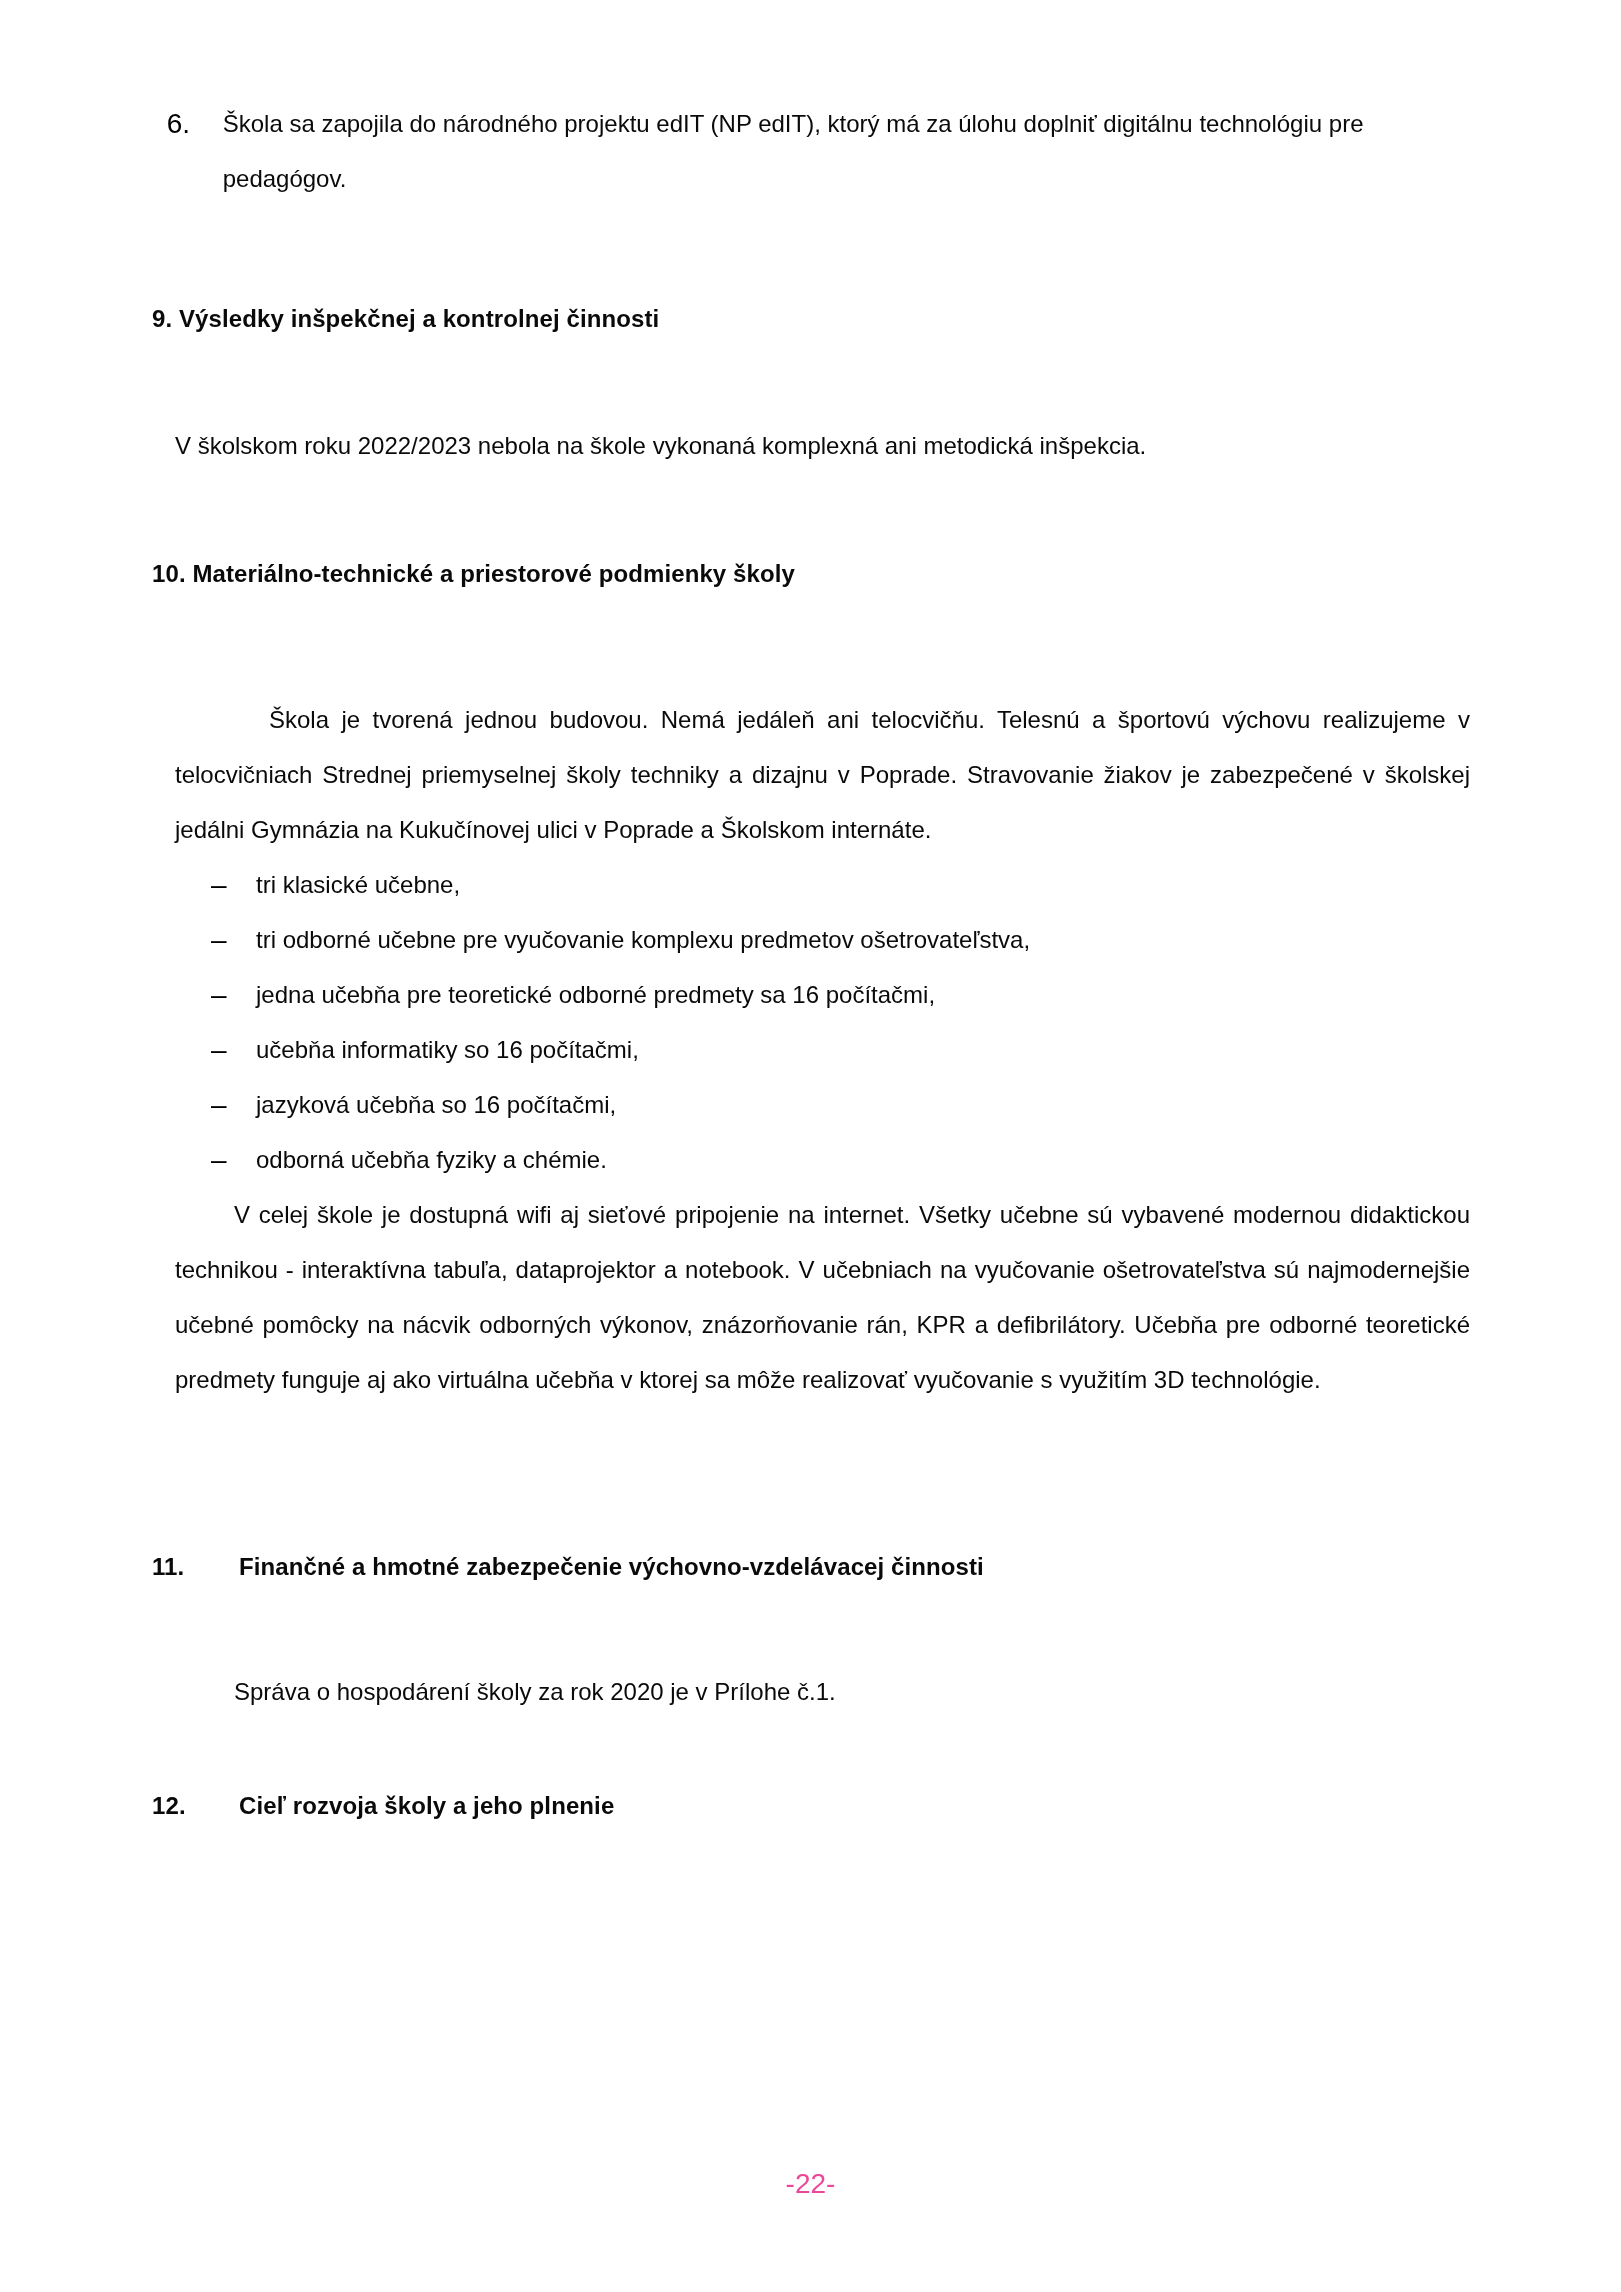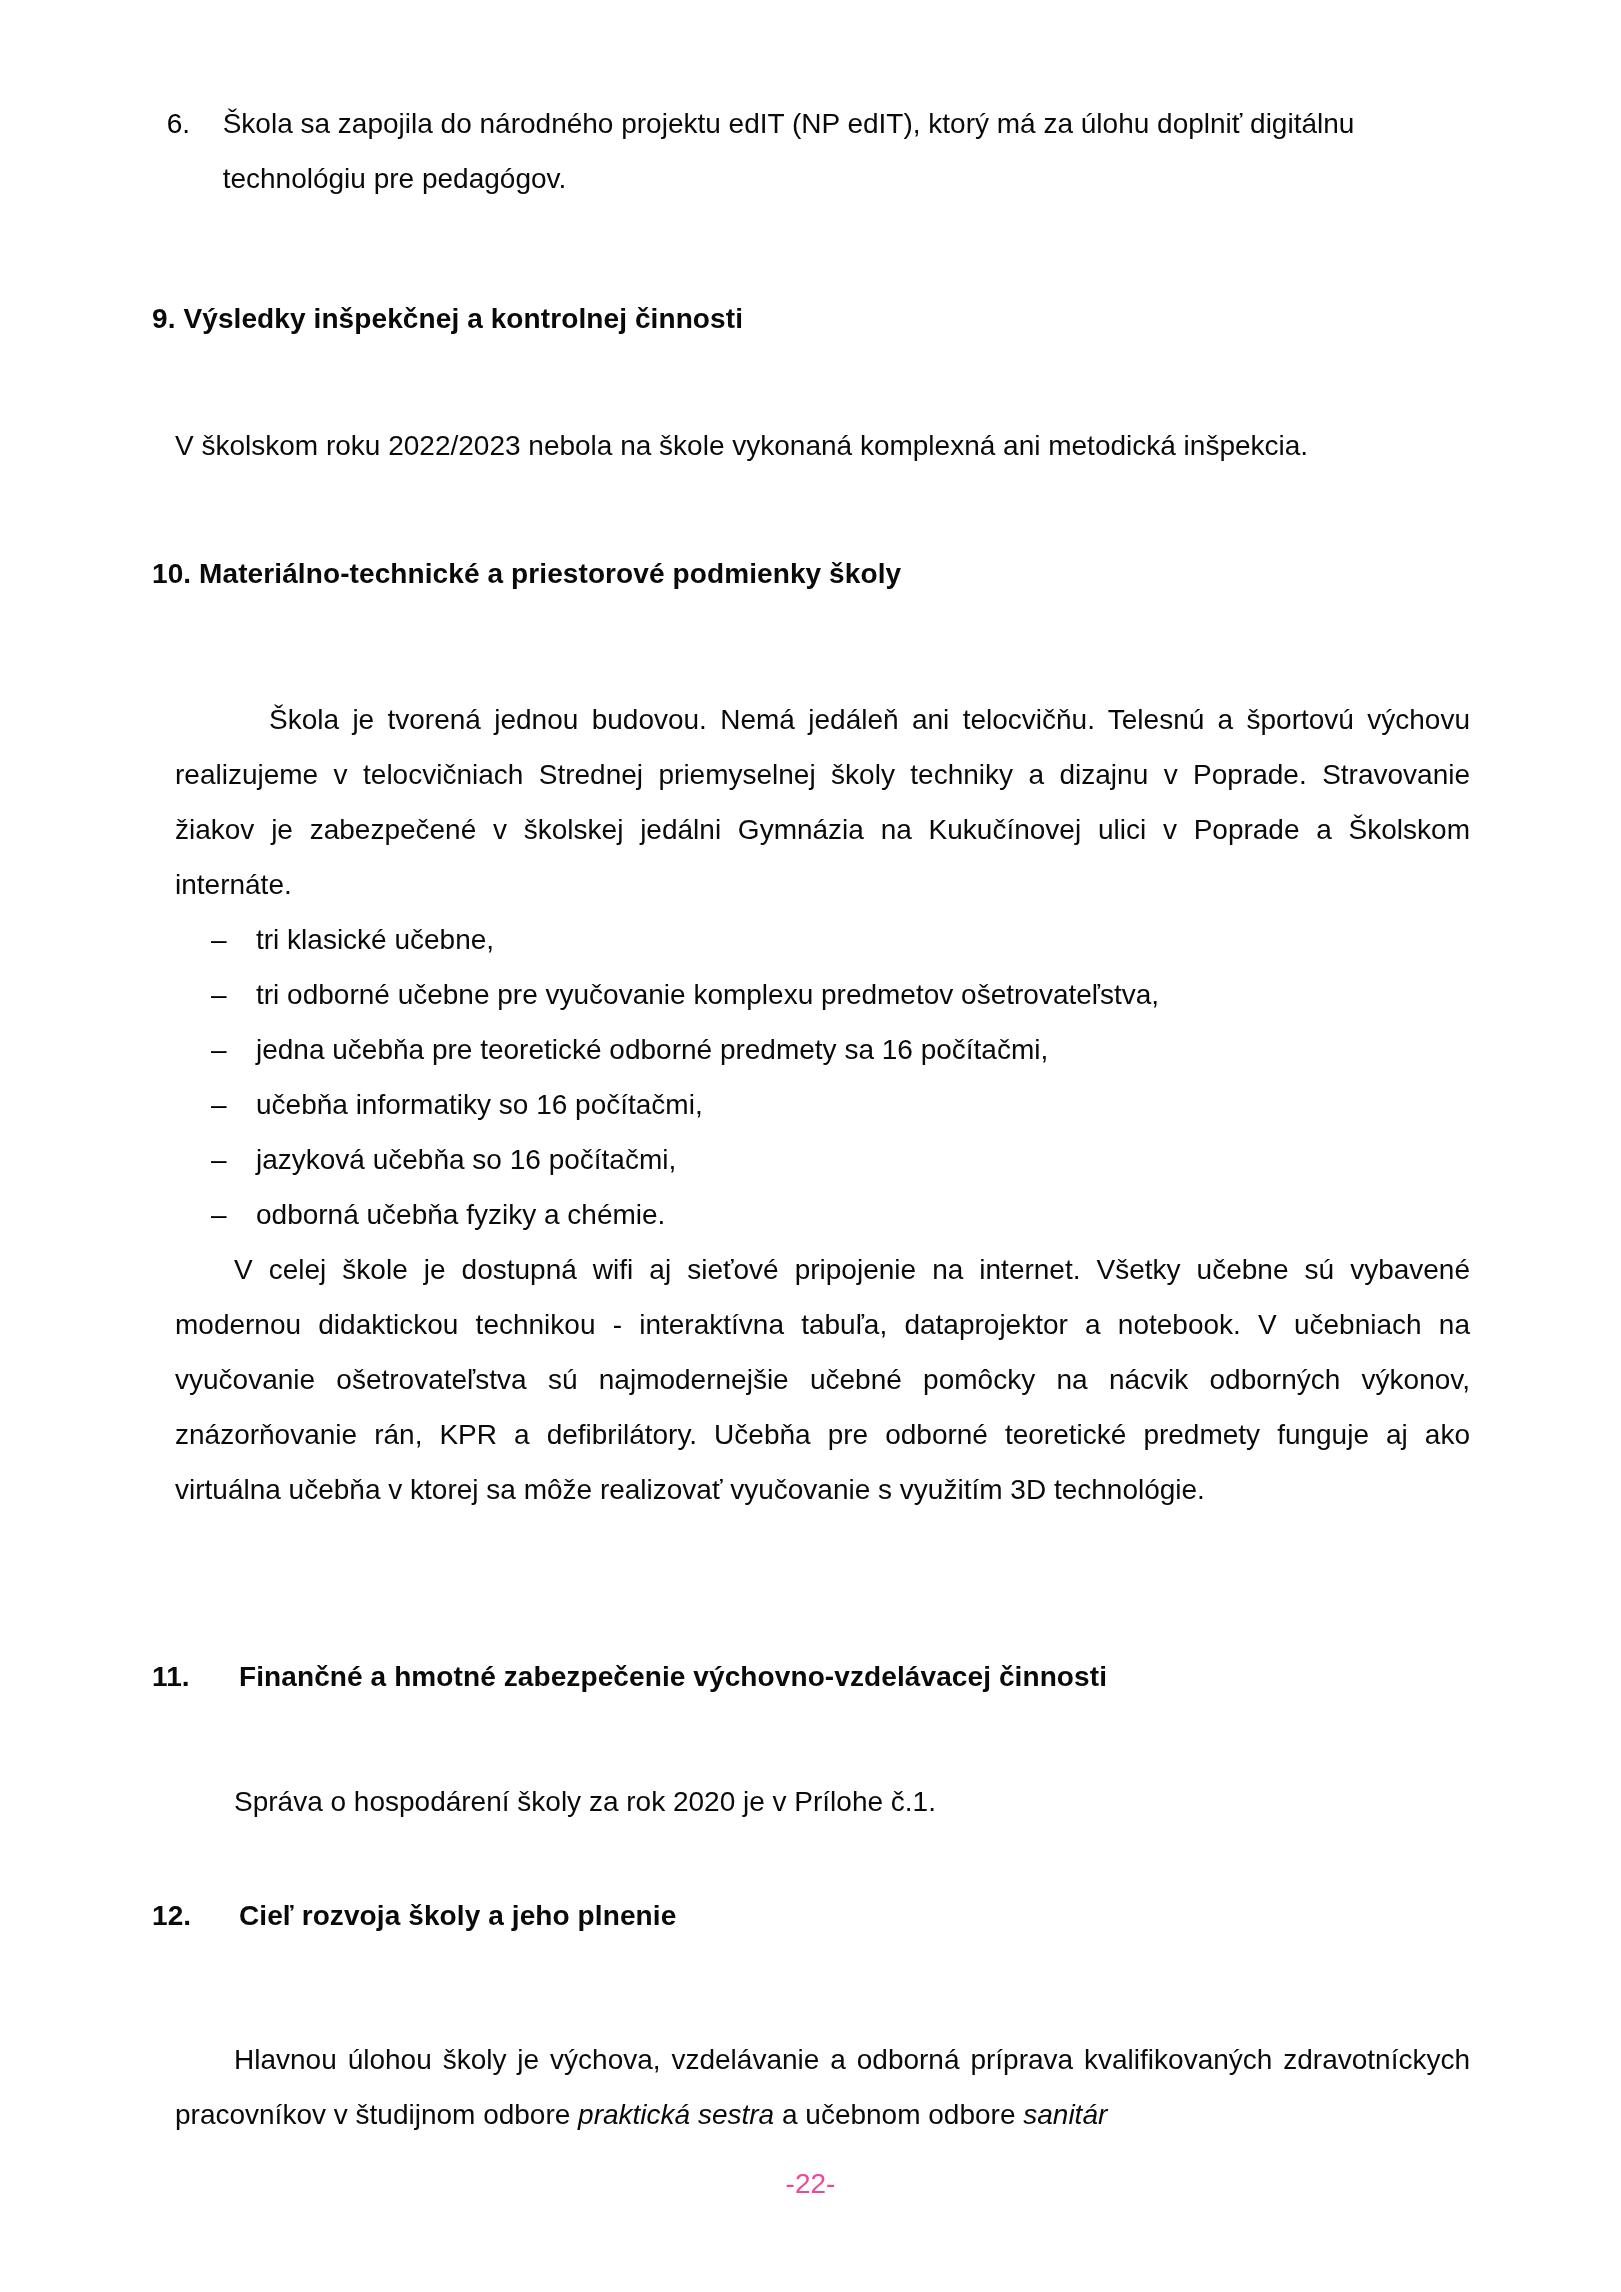--- a/index.html
+++ b/index.html
@@ -23,21 +23,21 @@
   }
   .content {
     position: absolute;
     left: 152px;
     top: 0;
     width: 1318px;
   }
 
   
   .para, .heading, .li-text, .numlist-text {
-    font-size: 28px;
+    font-size: 24px;
     line-height: 55px;
     color: #0a0a0a;
   }
 
   
   .numlist {
     margin: 0;
     padding: 0;
     list-style: none;
   }
@@ -205,21 +205,18 @@
     <div style="height:13.7px"></div>
 
     <div class="heading hang">
       <span class="hnum">12.</span>
       <span class="htext">Cieľ rozvoja školy a jeho plnenie</span>
     </div>
 
     <div class="spacer-l"></div>
     <div style="height:25.5px"></div>
 
-    <div class="para indent-sm">
-      <span>Hlavnou úlohou školy je výchova, vzdelávanie a odborná príprava kvalifikovaných zdravotníckych pracovníkov v študijnom odbore </span><em class="it">praktická sestra</em><span> a učebnom odbore </span><em class="it">sanitár</em>
-    </div>
 
   </div>
 
   <div class="page-number">-22-</div>
 </div>
 
 
 </body></html>

